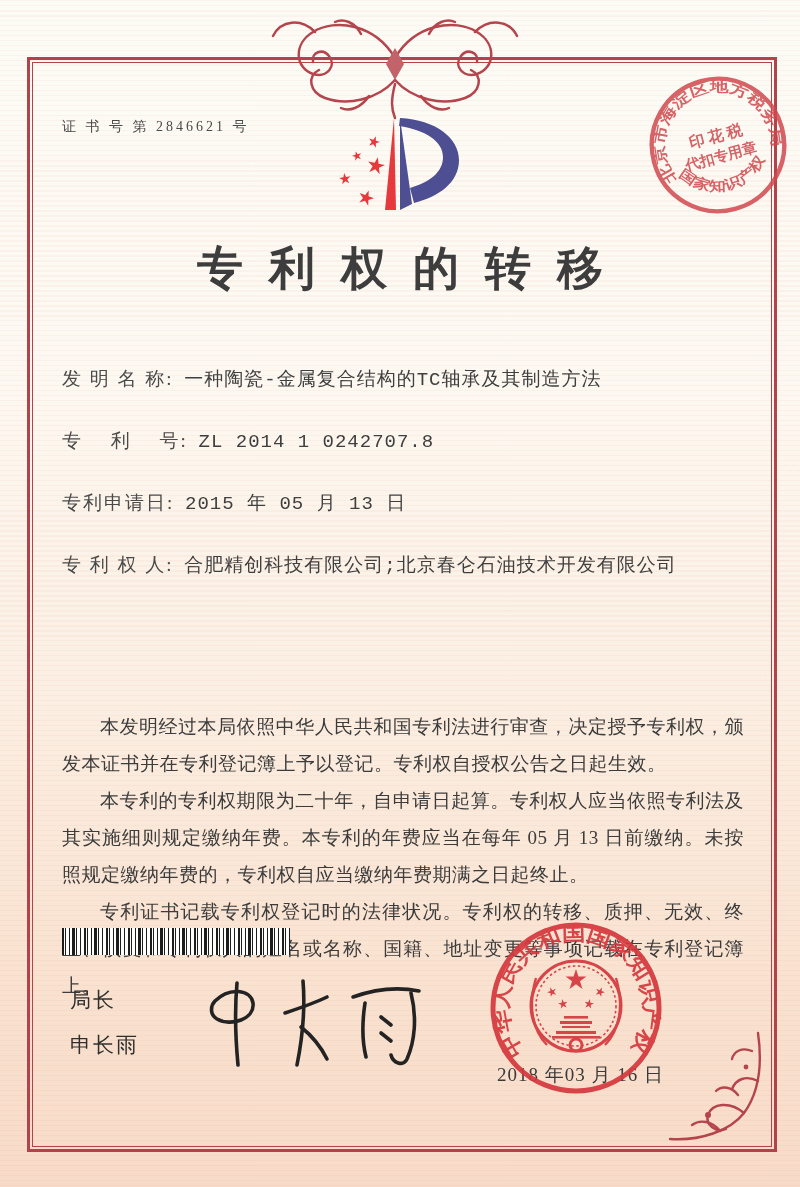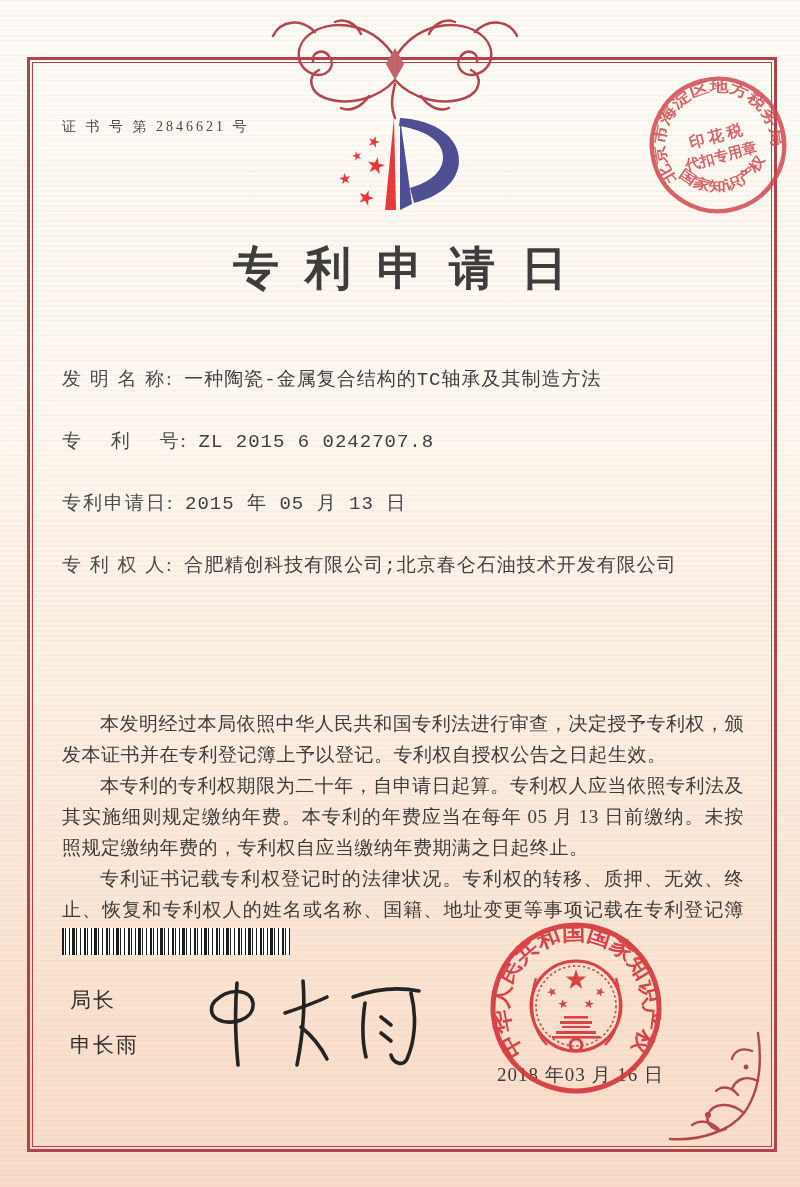--- a/index.html
+++ b/index.html
@@ -14,21 +14,21 @@
   .frame-inner{position:absolute;inset:2px;border:1px solid #b2434a;}
   .cert-no{position:absolute;left:62px;top:118px;font-size:14px;letter-spacing:3px;color:#4a4a4a;}
   .logo{position:absolute;left:330px;top:90px;width:165px;height:138px;}
   .tax-stamp{position:absolute;left:645px;top:72px;width:146px;height:146px;transform:rotate(-15deg);opacity:.85;}
   .title{position:absolute;left:0;top:238px;width:100%;text-align:center;font-size:46px;font-weight:bold;
          letter-spacing:26px;text-indent:26px;color:#3d3d3d;}
   .fields{position:absolute;left:62px;top:366px;width:660px;}
   .field{height:62px;font-size:19px;color:#3f3f3f;white-space:nowrap;}
   .flabel{color:#4a4a4a;letter-spacing:2px;}
   .fvalue{margin-left:6px;letter-spacing:1px;font-family:Liberation Mono, monospace;}
-  .paras{position:absolute;left:62px;right:56px;top:708px;font-size:19px;line-height:31px;
+  .paras{position:absolute;left:62px;right:56px;top:708px;font-size:19px;line-height:37px;
          color:#3c3c3c;text-align:justify;}
   .paras p{margin:0;text-indent:2em;letter-spacing:0.5px;}
   .barcode{position:absolute;left:62px;top:928px;width:228px;height:27px;
     background:repeating-linear-gradient(90deg,#1c1c1c 0 2px,#fdfdfb 2px 3px,#1c1c1c 3px 4px,#fdfdfb 4px 7px,
       #1c1c1c 7px 8px,#fdfdfb 8px 10px,#1c1c1c 10px 13px,#fdfdfb 13px 14px,#1c1c1c 14px 15px,#fdfdfb 15px 18px,
       #1c1c1c 18px 19px,#fdfdfb 19px 22px);}
   .signer{position:absolute;left:70px;top:986px;font-size:21px;color:#2f2f2f;}
   .signer div{margin-bottom:17px;letter-spacing:2px;}
   .signature{position:absolute;left:185px;top:975px;width:255px;height:102px;}
   .seal-main{position:absolute;left:488px;top:920px;width:176px;height:176px;opacity:.92;}
@@ -88,30 +88,30 @@
     <text font-size="14.5" font-weight="bold" fill="#d0494f" textLength="212" lengthAdjust="spacingAndGlyphs">
       <textPath href="#taxArcTop">北京市海淀区地方税务局</textPath>
     </text>
     <text font-size="14" font-weight="bold" fill="#d0494f" textLength="122" lengthAdjust="spacingAndGlyphs">
       <textPath href="#taxArcBottom">国家知识产权局</textPath>
     </text>
     <text x="75" y="71" text-anchor="middle" font-size="16" font-weight="bold" fill="#d0494f">印 花 税</text>
     <text x="75" y="92" text-anchor="middle" font-size="15" font-weight="bold" fill="#d0494f">代扣专用章</text>
   </svg>
 
-  <div class="title">专利申请日</div>
+  <div class="title">专利权的转移</div>
 
   <div class="fields">
     <div class="field">
       <span class="flabel">发 明 名 称:</span>
       <span class="fvalue">一种陶瓷-金属复合结构的TC轴承及其制造方法</span>
     </div>
     <div class="field">
       <span class="flabel">专　 利　 号:</span>
-      <span class="fvalue">ZL 2015 6 0242707.8</span>
+      <span class="fvalue">ZL 2014 1 0242707.8</span>
     </div>
     <div class="field">
       <span class="flabel">专利申请日:</span>
       <span class="fvalue">2015 年 05 月 13 日</span>
     </div>
     <div class="field">
       <span class="flabel">专 利 权 人:</span>
       <span class="fvalue">合肥精创科技有限公司;北京春仑石油技术开发有限公司</span>
     </div>
   </div>

